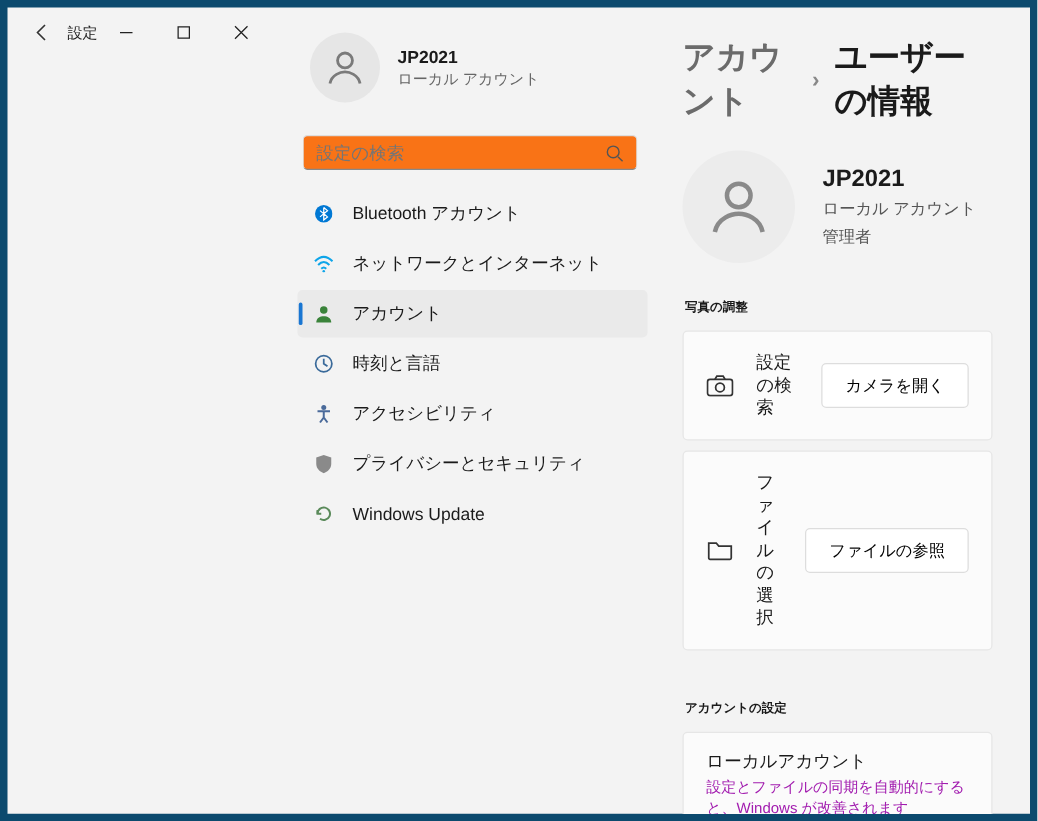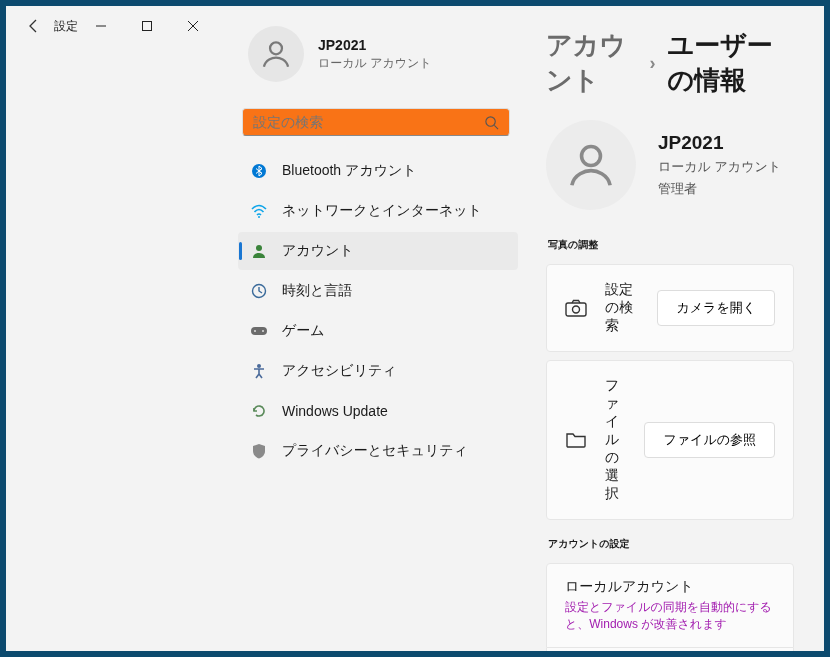--- a/index.html
+++ b/index.html
@@ -204,53 +204,43 @@
           <span class="nav-icon">
               <svg width="16" height="16" viewBox="0 0 16 16">
                 <circle cx="8" cy="8" r="6.5" fill="none" stroke="#3a6a9a" stroke-width="1.4"></circle>
                 <path d="M8 4 V8 L11 10" stroke="#3a6a9a" stroke-width="1.4" fill="none"></path>
               </svg>
             </span>
           <span>時刻と言語</span>
         </div>
         <div class="nav-item">
           <span class="nav-icon">
-              <svg width="18" height="14" viewBox="0 0 18 14">
-                <rect x="1" y="3" width="16" height="8" rx="4" fill="#6b6b6b"></rect>
-                <circle cx="5" cy="7" r="1" fill="#ddd"></circle>
-                <circle cx="13" cy="7" r="1" fill="#ddd"></circle>
-              </svg>
-            </span>
-          <span>ゲーム</span>
-        </div>
-        <div class="nav-item">
-          <span class="nav-icon">
               <svg width="16" height="16" viewBox="0 0 16 16">
                 <circle cx="8" cy="3" r="2" fill="#4a6a9a"></circle>
                 <path d="M3 6 L13 6 M8 6 V11 M8 11 L5 15 M8 11 L11 15" stroke="#4a6a9a" stroke-width="1.6" fill="none"></path>
               </svg>
             </span>
           <span>アクセシビリティ</span>
         </div>
         <div class="nav-item">
           <span class="nav-icon">
+              <svg width="14" height="16" viewBox="0 0 14 16">
+                <path d="M7 1 L13 3 V8 C13 12 10 14.5 7 15.5 C4 14.5 1 12 1 8 V3 Z" fill="#8a8a8a"></path>
+              </svg>
+            </span>
+          <span>プライバシーとセキュリティ</span>
+        </div>
+        <div class="nav-item">
+          <span class="nav-icon">
               <svg width="16" height="16" viewBox="0 0 16 16">
                 <path d="M3 8 a5 5 0 1 1 2 4" stroke="#5a8a5a" stroke-width="1.6" fill="none"></path>
                 <path d="M3 5 L3 8 L6 8" stroke="#5a8a5a" stroke-width="1.6" fill="none"></path>
               </svg>
             </span>
           <span>Windows Update</span>
-        </div>
-        <div class="nav-item">
-          <span class="nav-icon">
-              <svg width="14" height="16" viewBox="0 0 14 16">
-                <path d="M7 1 L13 3 V8 C13 12 10 14.5 7 15.5 C4 14.5 1 12 1 8 V3 Z" fill="#8a8a8a"></path>
-              </svg>
-            </span>
-          <span>プライバシーとセキュリティ</span>
         </div>
       </div>
     </div>
 
     <div class="main">
       <div class="breadcrumb">
         <span class="crumb-parent">アカウント</span>
         <span class="chev">›</span>
         <span>ユーザーの情報</span>
       </div>
@@ -290,21 +280,21 @@
           <svg width="22" height="18" viewBox="0 0 22 18">
               <path d="M2 3 H8 L10 5.5 H20 V15 a1 1 0 0 1 -1 1 H3 a1 1 0 0 1 -1 -1 Z" fill="none" stroke="#333" stroke-width="1.4"></path>
             </svg>
         </span>
         <div class="card-text">
           <div class="card-title">ファイルの選択</div>
         </div>
         <button class="pill-btn">ファイルの参照</button>
       </div>
 
-      <div class="section-label" style="margin-top:17px">アカウントの設定</div>
+      <div class="section-label" style="margin-top:39px">アカウントの設定</div>
 
       <div class="account-card-group">
         <div class="card" style="padding:14px 18px">
           <div class="card-text">
             <div class="card-title">ローカルアカウント</div>
             <div class="card-sub">設定とファイルの同期を自動的にすると、Windows が改善されます</div>
           </div>
         </div>
         <div class="link-row">
           <span class="badge-circle">1</span>

